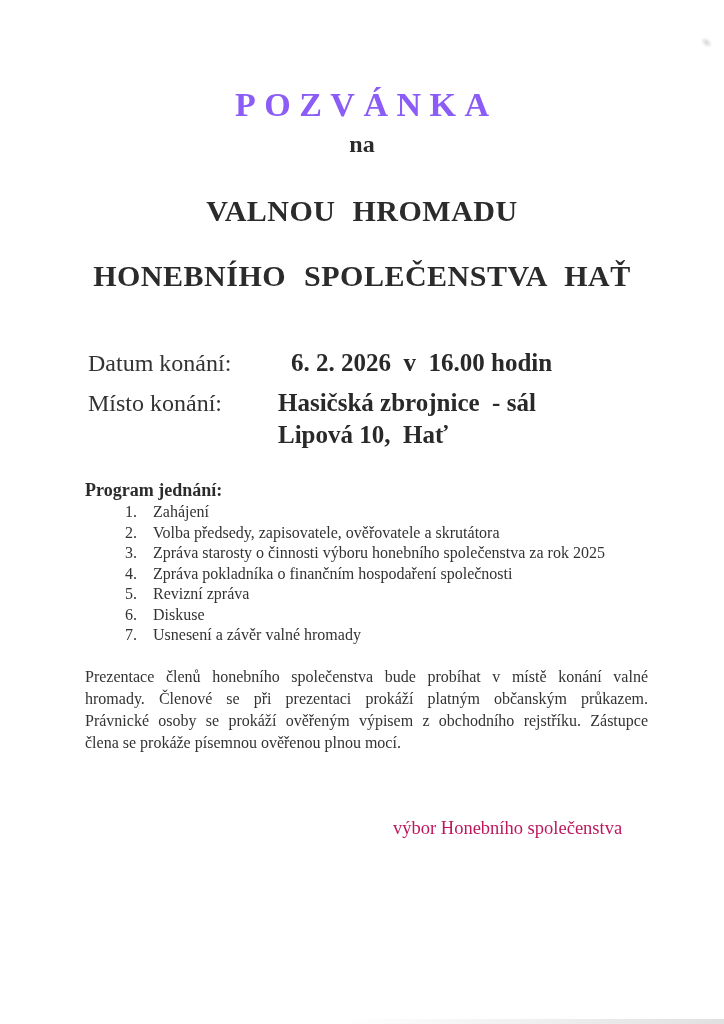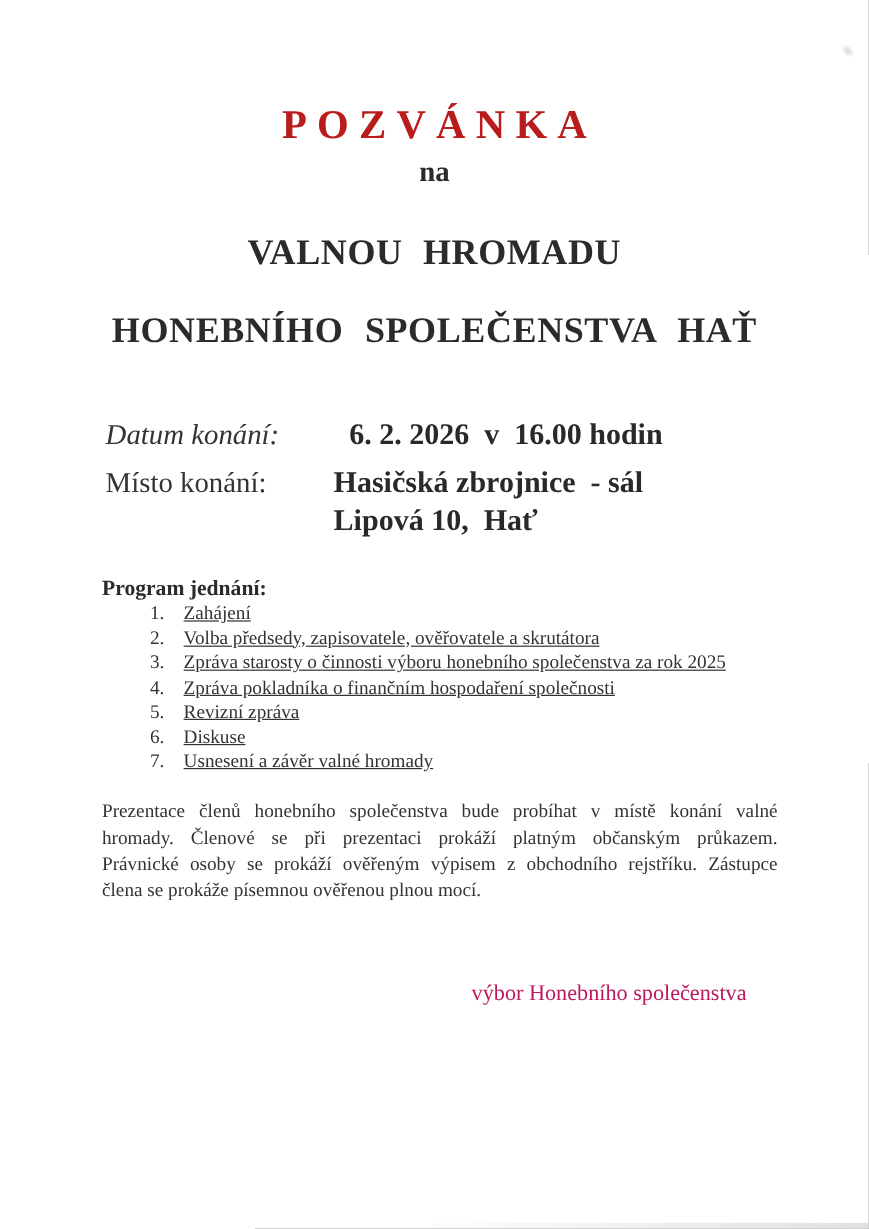--- a/index.html
+++ b/index.html
@@ -15,21 +15,21 @@
   }
   .abs { position: absolute; }
   .pre { white-space: pre; }
 
   
   .title-main {
     top: 86px; left: 0; width: 724px;
     text-align: center;
     font-size: 34px; font-weight: bold;
     letter-spacing: 0.25em; text-indent: 0.25em;
-    color: #b91c1c;
+    color: #8b5cf6;
   }
   .title-na {
     top: 131px; left: 0; width: 724px;
     text-align: center;
     font-size: 24px; font-weight: bold;
     color: #2b2b2b;
   }
   .title-event {
     top: 194px; left: 0; width: 724px;
     text-align: center;
@@ -40,36 +40,36 @@
   .title-org {
     top: 259px; left: 0; width: 724px;
     text-align: center;
     font-size: 30px; font-weight: bold;
     letter-spacing: 0.5px; word-spacing: 10px;
     color: #2b2b2b;
   }
 
   
   .meta-label { font-size: 24px; color: #333; }
-  .date-label  { top: 350px; left: 88px; font-style: italic;  }
+  .date-label  { top: 350px; left: 88px;  }
   .place-label { top: 390px; left: 88px;  }
   .meta-value { font-size: 25px; font-weight: bold; color: #292929; }
   .date-value  { top: 349px; left: 278px; margin-left: 13px; }
   .place-line1 { top: 389px; left: 278px; }
   .place-line2 { top: 421px; left: 278px; }
 
   
   .program-heading {
     top: 480px; left: 85px;
     font-size: 18px; font-weight: bold; color: #2b2b2b;
   }
   .program-list { top: 502px; left: 125px; width: 560px; }
   .program-item { display: flex; line-height: 20.5px; font-size: 16px; color: #333; }
   .program-item .num { width: 28px; flex: 0 0 28px; }
-  .program-item .txt { flex: 1; text-decoration: underline; }
+  .program-item .txt { flex: 1; }
 
   
   .notice { top: 666px; left: 85px; width: 563px; }
   .para-line {
     font-size: 16px; line-height: 22px; color: #333;
     text-align: justify; text-align-last: justify;
   }
   .para-line:last-child { text-align-last: left; }
 
   

